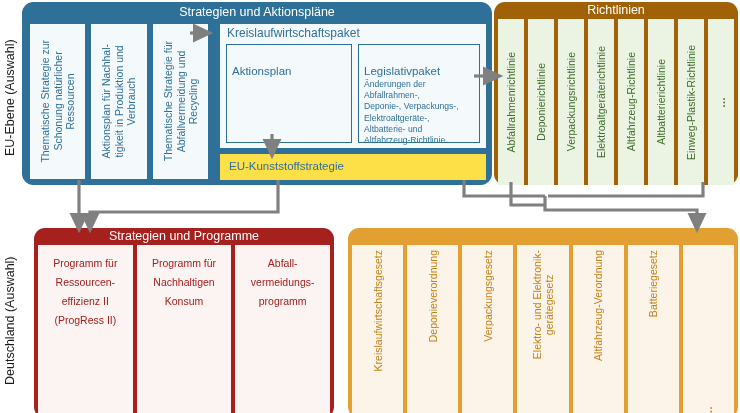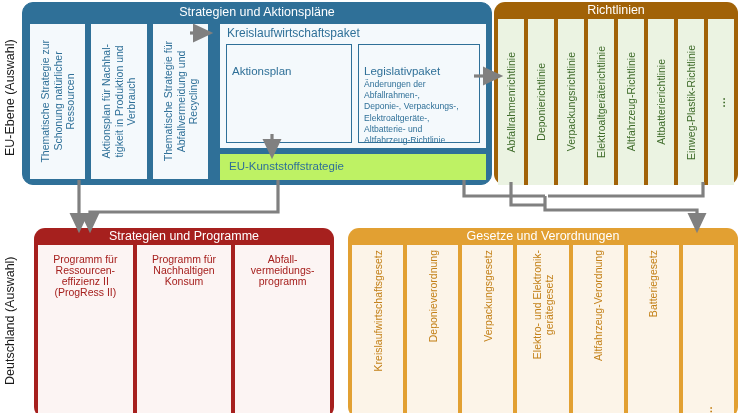--- a/index.html
+++ b/index.html
@@ -41,34 +41,34 @@
              background:#F4F9FC;border:1px solid #2F7098;box-sizing:border-box;}
   #kreis-title{position:absolute;left:7px;top:2px;font-size:12px;color:#2F7098;}
   .inner-box{position:absolute;top:20px;bottom:5px;background:#F4F9FC;
              border:1px solid #2F7098;box-sizing:border-box;padding:20px 5px;}
   #aktionsplan-box{left:6px;width:126px;}
   #legis-box{left:138px;right:6px;}
   .inner-head{font-size:11.5px;color:#2F7098;line-height:13px;margin-bottom:1px;}
   .inner-body{font-size:8.6px;color:#2F7098;line-height:11.2px;white-space:pre-line;}
 
   #kunststoff-box{position:absolute;left:196px;top:150px;right:4px;height:28px;
-                  background:#bef264;border:1px solid #2F7098;box-sizing:border-box;}
+                  background:#fde047;border:1px solid #2F7098;box-sizing:border-box;}
   #kunststoff-box .lbl{position:absolute;left:9px;top:6px;font-size:11.5px;color:#2F7098;}
 
   
   #rl-panel{left:494px;top:2px;width:244px;height:183px;background:#a16207;}
   .rl-col{background:#EBF3E2;border:1px solid #EBF3E2;}
   .rl-col .vtext span{color:#3E6B2A;}
   .rl-col .dots span{color:#3E6B2A;}
 
   
   #sp-panel{left:34px;top:228px;width:300px;height:190px;background:#A6201E;}
   .sp-col{background:#FCF4F3;border:1px solid #FCF4F3;}
   .sp-text{position:absolute;left:0;right:0;top:8px;text-align:center;
-           font-size:10.5px;line-height:11px;color:#A6201E;white-space:pre-line;}
+           font-size:10.5px;line-height:19px;color:#A6201E;white-space:pre-line;}
 
   
   #gv-panel{left:348px;top:228px;width:390px;height:190px;background:#E2A032;}
   .gv-col{background:#FCF4E8;border:1px solid #FCF4E8;}
   .gv-col .vtext span{color:#C38018;}
   .gv-col .dots span{color:#C38018;}
   .gv-col .vtext{align-items:flex-start;padding-top:4px;}
 
   
   #wires{position:absolute;left:0;top:0;width:740px;height:413px;pointer-events:none;}
@@ -193,21 +193,20 @@
       </div>
       <div class="col sp-col">
         <div class="sp-text">Abfall-
 vermeidungs-
 programm</div>
       </div>
     </div>
   </div>
 
   <div id="gv-panel" class="panel">
-    <div class="panel-title">Gesetze und Verordnungen</div>
     <div class="cols">
       <div class="col gv-col">
         <div class="vtext">
           <span>Kreislaufwirtschaftsgesetz</span>
           </div>
       </div>
       <div class="col gv-col">
         <div class="vtext">
           <span>Deponieverordnung</span>
           </div>

